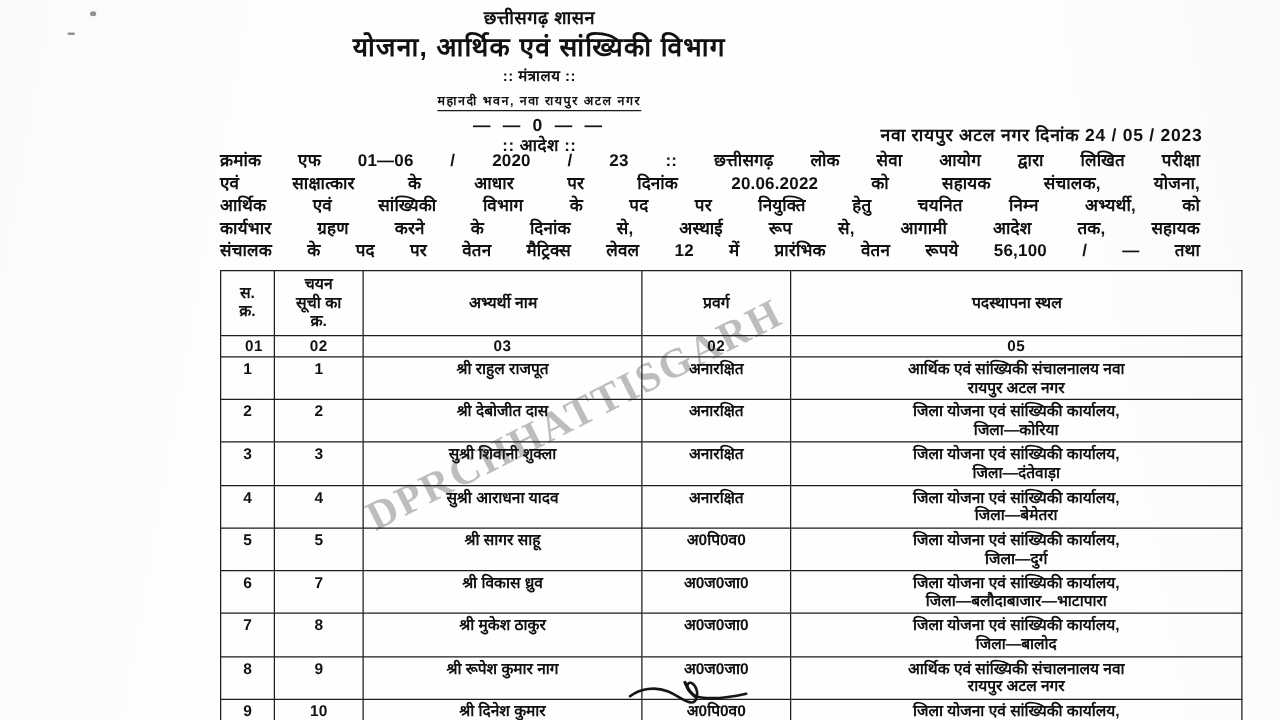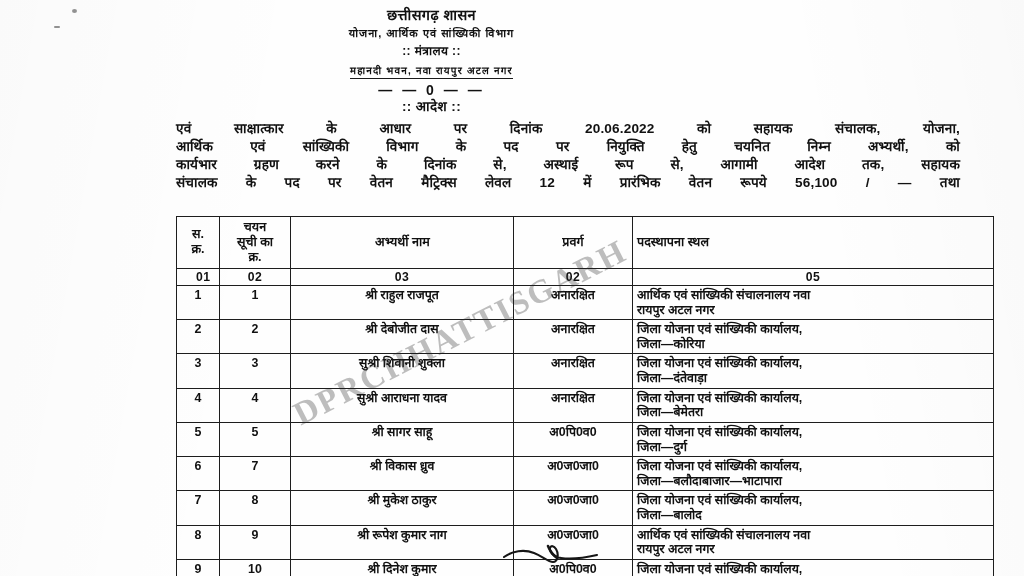--- a/index.html
+++ b/index.html
@@ -45,21 +45,21 @@
     width: 863px;
     text-align: center;
     line-height: 1.05;
   }
   .h-line {
     font-weight: bold;
     letter-spacing: .4px;
     white-space: nowrap;
   }
   .h-dept-state { font-size: 14.5px; margin-bottom: 5px; }
-  .h-dept-name  { font-size: 11px;  margin-bottom: 5px; letter-spacing: 1px; }
+  .h-dept-name  { font-size: 21px;  margin-bottom: 5px; letter-spacing: 1px; }
   .h-ministry   { font-size: 12px; margin-bottom: 4px; }
   .h-building   {
     font-size: 10px;
     margin-bottom: 3px;
     display: inline-block;
     border-bottom: 1.6px solid #1a1a1a;
     padding-bottom: 1px;
     letter-spacing: 1.2px;
   }
   .h-rule {
@@ -122,21 +122,21 @@
   .colnum td {
     text-align: center;
     font-size: 12.2px;
     padding: 1px 19px;
     letter-spacing: .5px;
   }
   .c-sno     { width: 36px;  text-align: center; }
   .c-listno  { width: 64px;  text-align: center; }
   .c-name    { width: 215px; text-align: center; padding-left: 12px; }
   .c-cat     { width: 112px; text-align: center; }
-  .c-place   { width: 353px; text-align: left; padding-left: 7px; }
+  .c-place   { width: 353px; text-align: center; padding-left: 7px; }
 
   .order-table tbody td { height: 21px; }
   .name-cell .n-first { display: inline; }
   .place-cell .p-second { display: block; }
 
   
   .watermark {
     position: absolute;
     left: 296px;
     top: 398px;
@@ -172,43 +172,45 @@
     <div class="h-line h-dept-state">छत्तीसगढ़ शासन</div>
     <div class="h-line h-dept-name">योजना, आर्थिक एवं सांख्यिकी विभाग</div>
     <div class="h-line h-ministry">:: मंत्रालय ::</div>
     <div>
       <span class="h-line h-building">महानदी भवन, नवा रायपुर अटल नगर</span>
     </div>
     <div class="h-rule">— — 0 — —</div>
     <div class="h-line h-order">:: आदेश ::</div>
   </div>
 
+  <div class="date-line">नवा रायपुर अटल नगर दिनांक 24 / 05 / 2023</div>
 
   <div class="body-para">
+    <div>क्रमांक एफ 01—06 / 2020 / 23 :: छत्तीसगढ़ लोक सेवा आयोग द्वारा लिखित परीक्षा</div>
     <div>एवं साक्षात्कार के आधार पर दिनांक 20.06.2022 को सहायक संचालक, योजना,</div>
     <div>आर्थिक एवं सांख्यिकी विभाग के पद पर नियुक्ति हेतु चयनित निम्न अभ्यर्थी, को</div>
     <div>कार्यभार ग्रहण करने के दिनांक से, अस्थाई रूप से, आगामी आदेश तक, सहायक</div>
     <div>संचालक के पद पर वेतन मैट्रिक्स लेवल 12 में प्रारंभिक वेतन रूपये 56,100 / — तथा</div>
   </div>
 
   <table class="order-table">
     <thead>
       <tr>
         <th class="c-sno">
           <span>स.</span><br>
           <span>क्र.</span>
         </th>
         <th class="c-listno">
           <span>चयन</span><br>
           <span>सूची का</span><br>
           <span>क्र.</span>
         </th>
         <th class="c-name" style="padding-left:4px;">अभ्यर्थी नाम</th>
         <th class="c-cat">प्रवर्ग</th>
-        <th class="c-place" style="text-align:left;padding-left:4px;">पदस्थापना स्थल</th>
+        <th class="c-place" style="text-align:center;padding-left:4px;">पदस्थापना स्थल</th>
       </tr>
       <tr class="colnum">
         <td>01</td>
         <td>02</td>
         <td>03</td>
         <td>02</td>
         <td>05</td>
       </tr>
     </thead>
     <tbody id="table-body">

